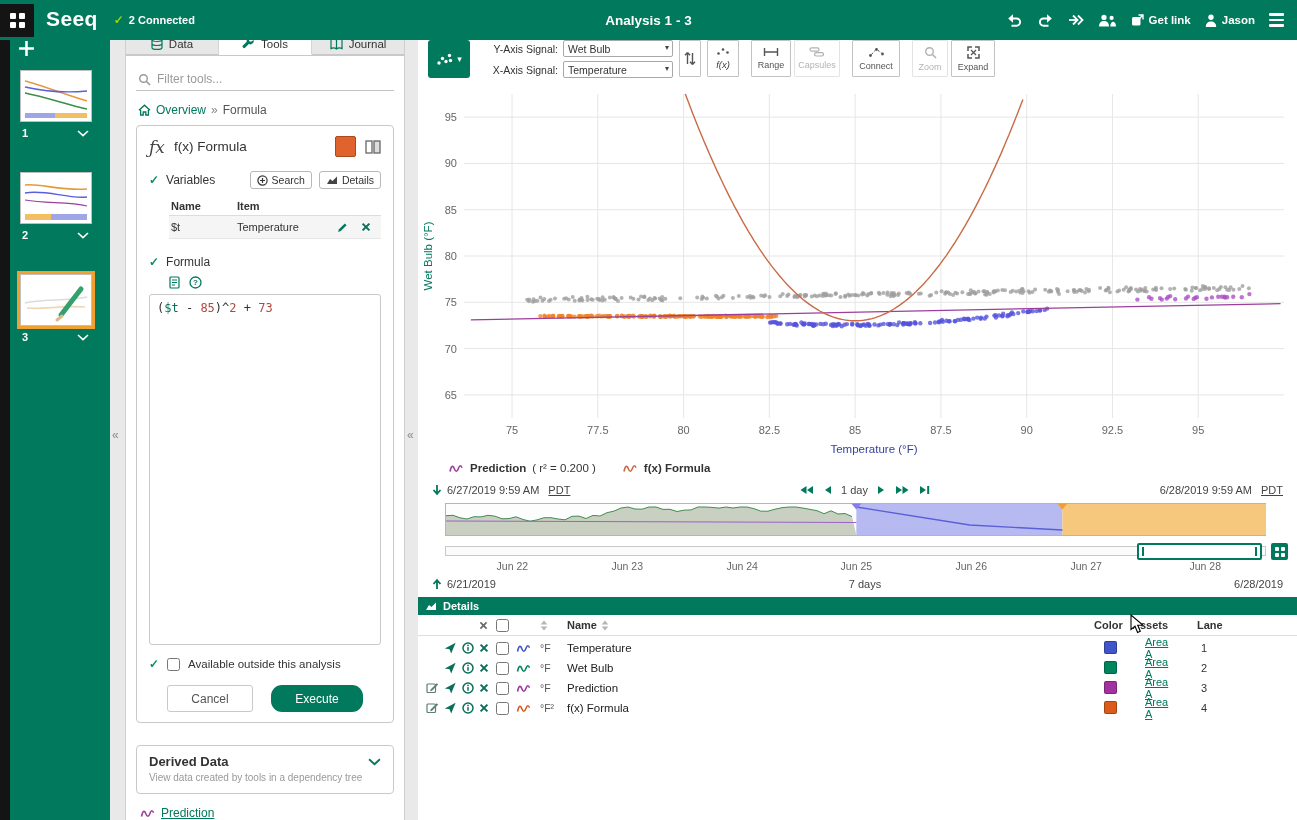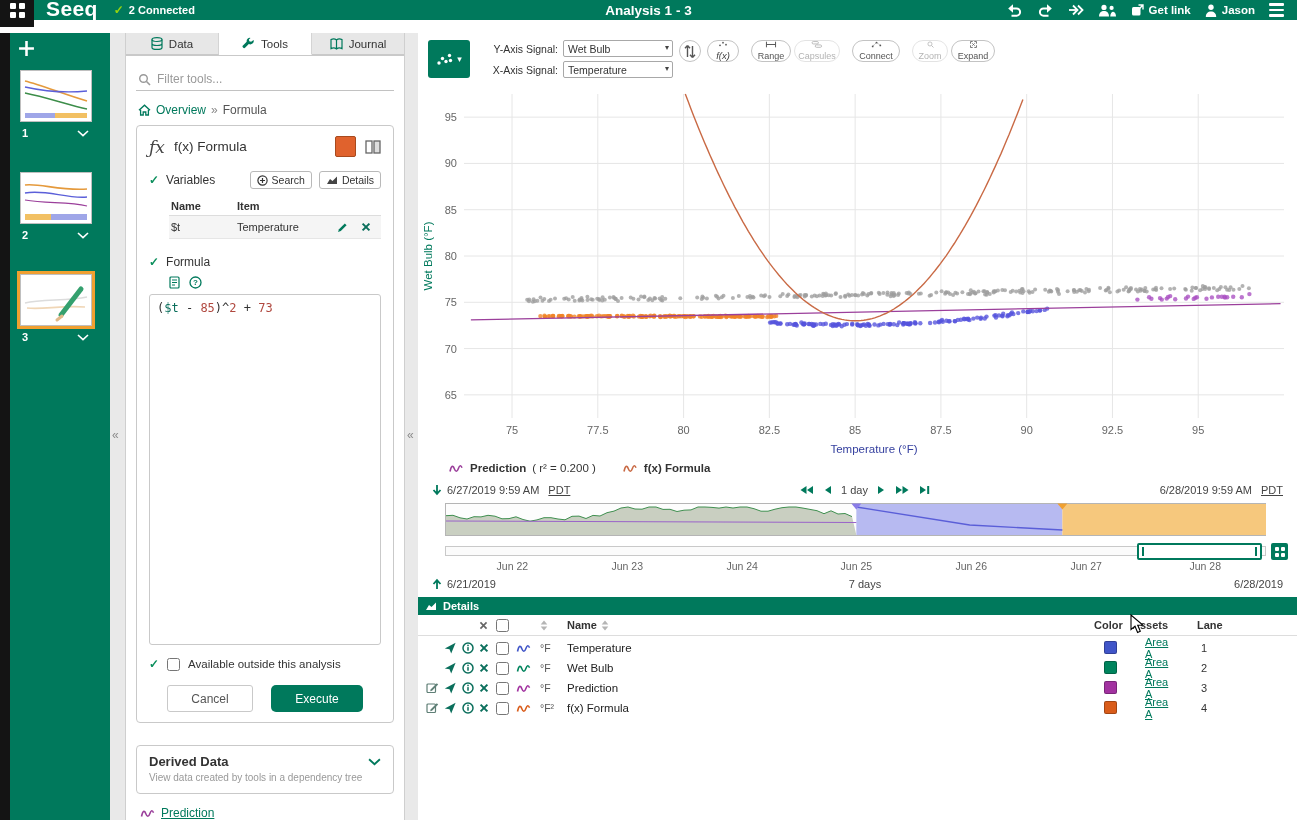--- a/index.html
+++ b/index.html
@@ -2,21 +2,21 @@
 <html><head>
 <meta charset="utf-8">
 <style>
 *{margin:0;padding:0;box-sizing:border-box}
 html,body{width:1297px;height:820px;overflow:hidden}
 body{position:relative;font-family:"Liberation Sans",sans-serif;font-size:12px;color:#333;background:#fff}
 svg{display:block}
 .glink{color:#00795c;text-decoration:underline;cursor:pointer}
 
 
-.topbar{position:absolute;top:0;left:0;right:0;height:20px;background:#00795c;display:flex;align-items:center;color:#fff;z-index:30}
+.topbar{position:absolute;top:0;left:0;right:0;height:40px;background:#00795c;display:flex;align-items:center;color:#fff;z-index:30}
 .apps-btn{width:34px;height:33px;background:#141414;display:flex;align-items:center;justify-content:center;flex:none;cursor:pointer}
 .gridicon{display:grid;grid-template-columns:6px 6px;gap:3px}
 .gridicon i{width:6px;height:6px;background:#fff;border-radius:1px;display:block}
 .gridicon.small{grid-template-columns:4px 4px;gap:2px}
 .gridicon.small i{width:4px;height:4px}
 .brand{font-size:21px;font-weight:bold;margin:0 16px 2px 12px;letter-spacing:.4px}
 .conn{display:flex;align-items:center;gap:5px;font-size:11px;font-weight:bold}
 .conn .check{color:#97d40e;font-size:12px}
 .tb-title{position:absolute;left:300px;right:300px;text-align:center;font-weight:bold;font-size:13.5px;pointer-events:none}
 .tb-right{margin-left:auto;display:flex;align-items:center;gap:14px;padding-right:13px}
@@ -60,42 +60,42 @@
 .vt-head,.vt-row{display:grid;grid-template-columns:66px 1fr 24px 18px;align-items:center;font-size:11px;padding:3px 2px}
 .vt-head{font-weight:bold;border-bottom:1px solid #ddd}
 .vt-row{background:#f5f5f5;border-bottom:1px solid #e6e6e6;padding:5px 2px}
 .ficons{margin:7px 0 3px 20px;display:flex;gap:9px;align-items:center}
 .editor{flex:1;margin-top:2px;border:1px solid #c9c9c9;border-radius:3px;padding:6px 7px;font-family:"DejaVu Sans Mono",monospace;font-size:12px;cursor:text;overflow:hidden;color:#333}
 .tok-var{color:#0b6f5c}
 .tok-num{color:#b0483f}
 .avrow{margin-top:12px;display:flex;align-items:center;gap:8px;font-size:11.5px;color:#333}
 .btnrow{margin-top:14px;display:flex;justify-content:center;gap:18px}
 .btn-cancel{width:86px;height:27px;border:1px solid #c9c9c9;border-radius:3px;background:#fff;color:#555;font-size:12px;cursor:pointer;font-family:inherit}
-.btn-exec{width:92px;height:27px;border:0;border-radius:5px;background:#00795c;color:#fff;font-size:12px;cursor:pointer;font-family:inherit}
+.btn-exec{width:92px;height:27px;border:0;border-radius:11px;background:#00795c;color:#fff;font-size:12px;cursor:pointer;font-family:inherit}
 .ddcard{margin:22px 10px 0;border:1px solid #c9c9c9;border-radius:4px;padding:8px 12px 10px}
 .dd-head{display:flex;align-items:center;cursor:pointer}
 .dd-title{font-size:13px;font-weight:bold;color:#333;flex:1}
 .dd-sub{font-size:10px;color:#999;margin-top:3px}
 .pred-row{margin:12px 0 0 14px;display:flex;align-items:center;gap:6px;font-size:12px}
 
 
 .collapse-handle{position:absolute;top:428px;font-size:12px;color:#8a8a8a;cursor:pointer;z-index:25}
 
 
 .main{position:absolute;left:418px;top:33px;right:0;bottom:0;background:#fff;z-index:5}
 .ctoolbar{display:flex;align-items:flex-start;padding:7px 0 0 10px;height:53px}
 .ctype-btn{width:42px;height:38px;background:#00795c;border-radius:3px;display:flex;align-items:center;justify-content:center;gap:4px;cursor:pointer;flex:none}
 .ctype-btn .caret{color:#fff;font-size:9px}
 .axisgrp{display:flex;flex-direction:column;gap:4px;margin-left:12px}
 .axisrow{display:flex;align-items:center;gap:5px}
 .axisrow label{width:76px;text-align:right;font-size:10.5px;color:#333}
 .sel-wrap{position:relative}
 .sel-wrap select{appearance:none;-webkit-appearance:none;border:1px solid #a8a8a8;border-radius:2px;background:#fff;height:17px;width:110px;font-size:10.5px;padding:0 14px 0 4px;color:#333;font-family:inherit}
 .sel-wrap .caret{position:absolute;right:4px;top:3px;font-size:8px;color:#444;pointer-events:none}
-.tbtn{display:flex;flex-direction:column;align-items:center;justify-content:center;gap:3px;height:22px;border:1px solid #c3c3c3;border-radius:13px;background:#fff;color:#555;font-size:9px;padding:0 5px;cursor:pointer;font-family:inherit}
+.tbtn{display:flex;flex-direction:column;align-items:center;justify-content:center;gap:3px;height:37px;border:1px solid #c3c3c3;border-radius:1px;background:#fff;color:#555;font-size:9px;padding:0 5px;cursor:pointer;font-family:inherit}
 .tbtn.disabled{opacity:.45}
 .grp{display:flex;gap:3px}
 .ml6{margin-left:6px}.ml12{margin-left:12px}
 .fxlab{font-size:9.5px;font-style:italic;color:#444}
 .legend{display:flex;gap:26px;align-items:center;height:24px;margin-left:30px;font-size:11.5px}
 .leg-item{display:flex;gap:6px;align-items:center;cursor:pointer}
 .leg-name{font-weight:bold;color:#333}
 .leg-det{color:#333}
 .rrow{display:flex;align-items:center;height:20px;padding:0 14px;font-size:11px;color:#444}
 .rrow .mid{flex:1;display:flex;align-items:center;justify-content:center;gap:9px}

